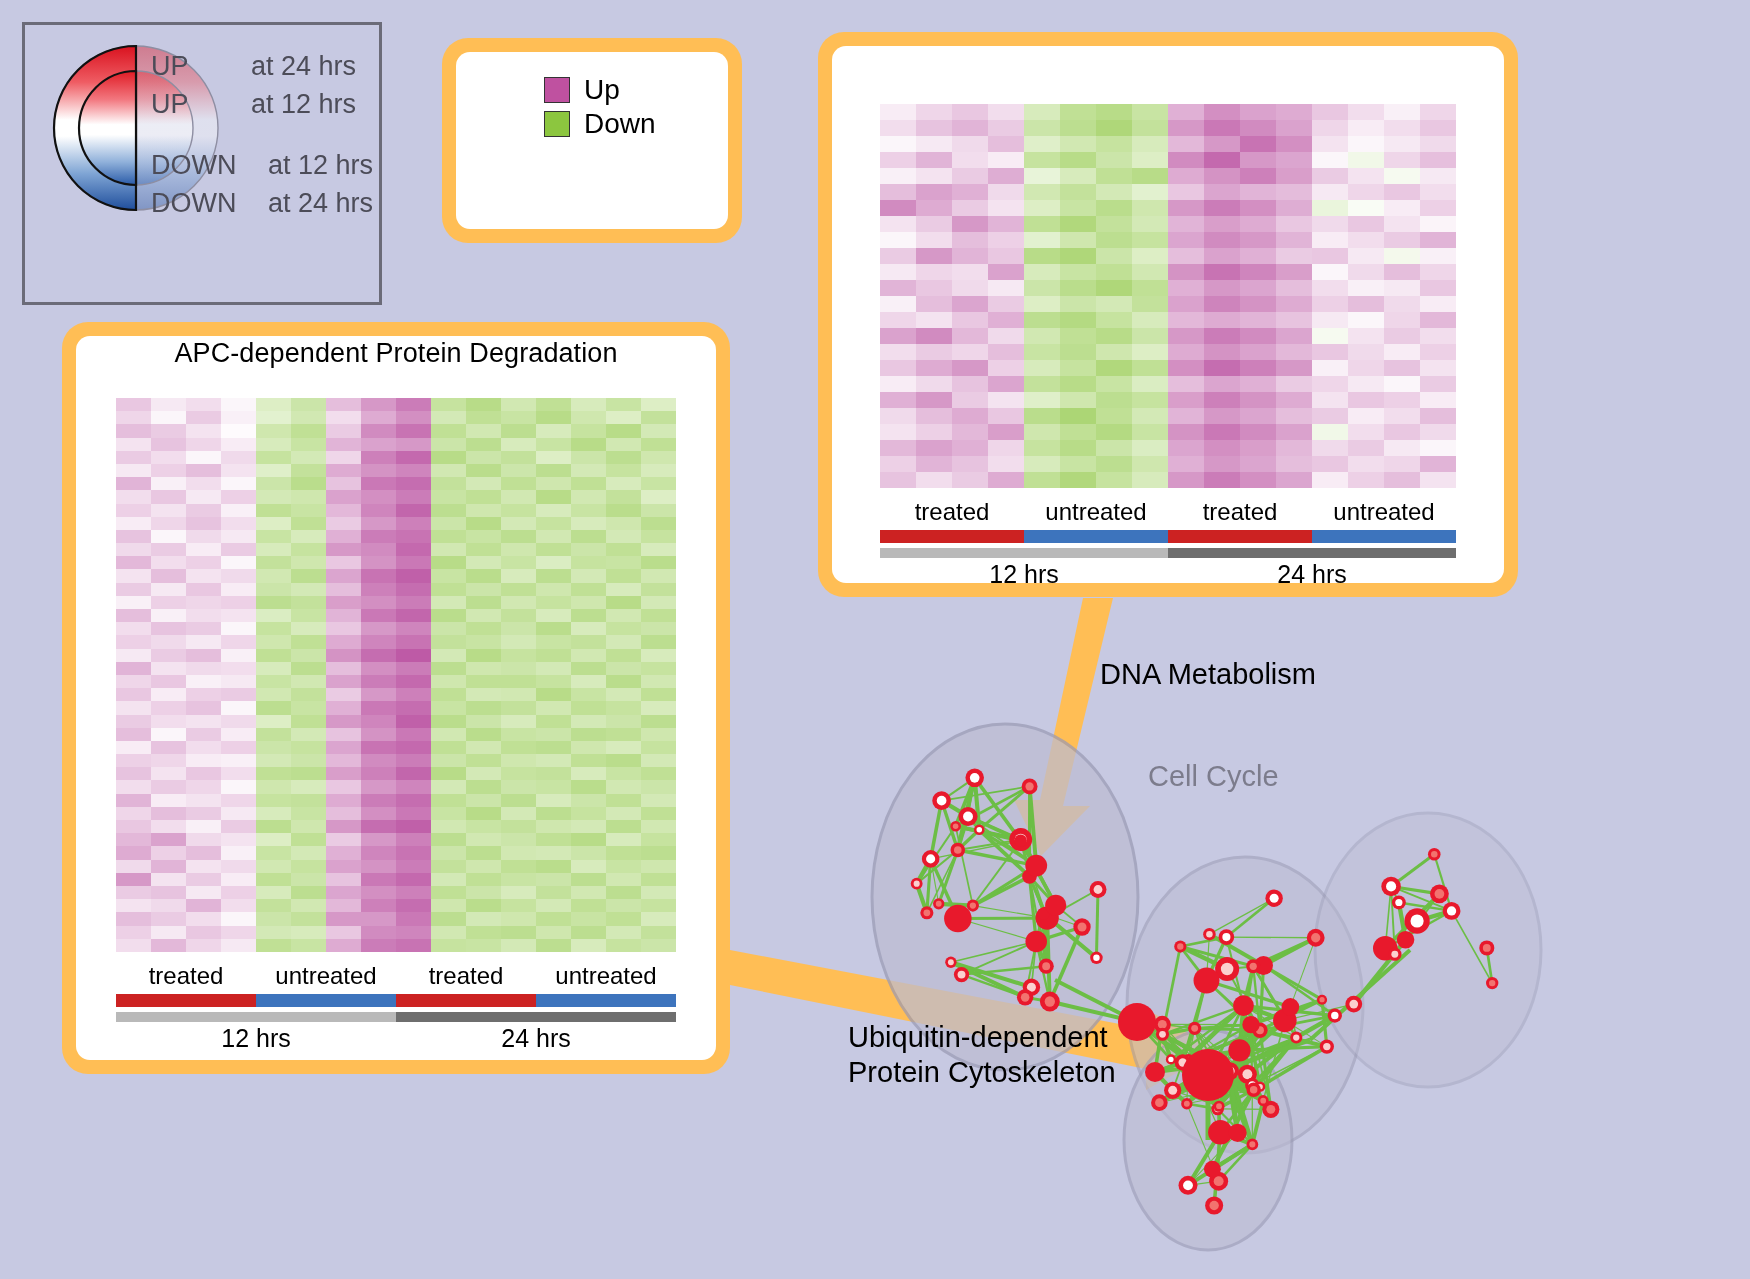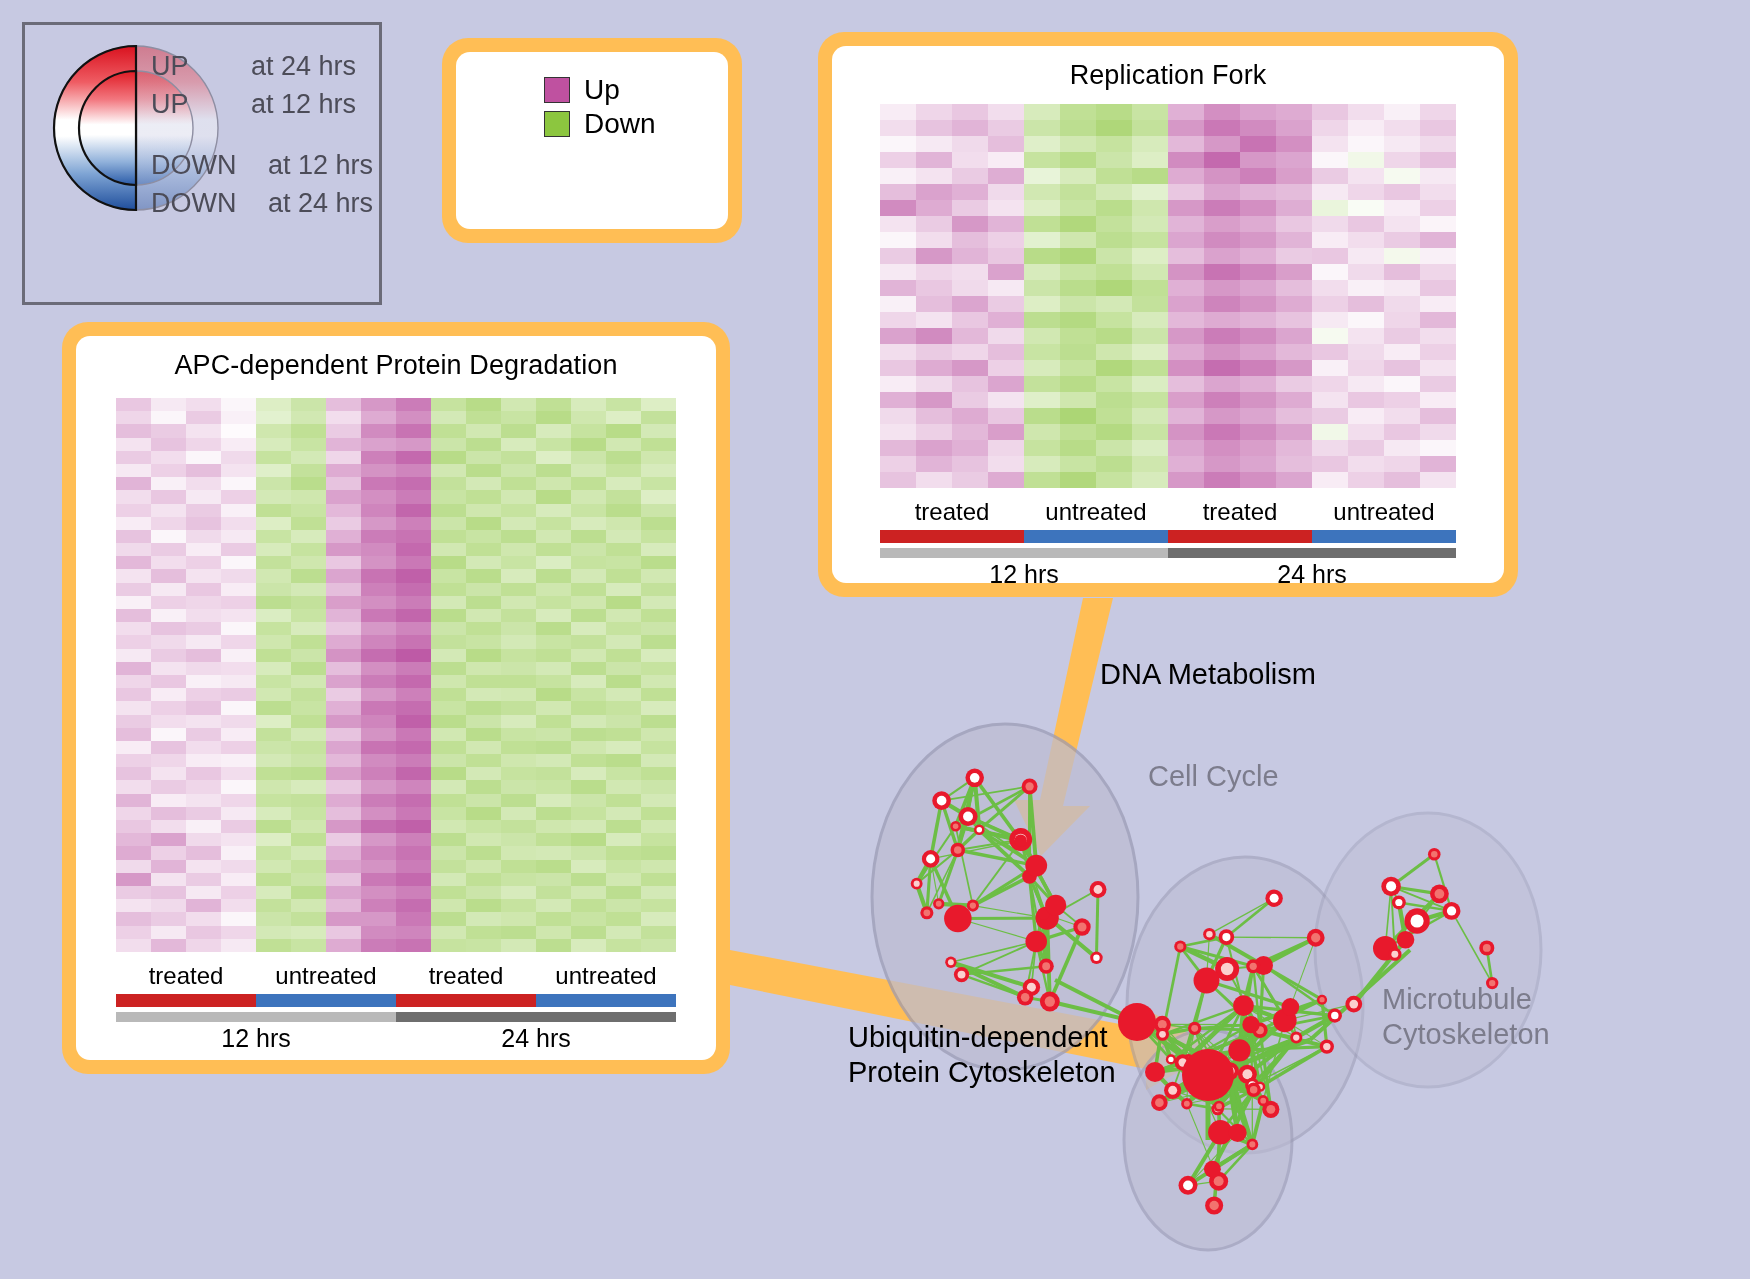--- a/index.html
+++ b/index.html
@@ -152,21 +152,20 @@
         <div class="legend-row">
           <span class="swatch" id="sw-down" style="background: rgb(140, 198, 63);"></span>
           <span class="legend-label">Down</span>
         </div>
       </div>
     </div>
   </div>
 
   <div class="panel" id="rf-panel">
     <div class="panel-inner">
-      <div class="panel-title" style="padding-top:14px;">Replication Fork</div>
       <div class="hm-wrap" style="left:48px;right:48px;top:58px;">
         <div class="heatmap" id="hm-rf" style="grid-template-columns: repeat(16, 1fr); grid-auto-rows: 16px;">
             <i style="background: rgb(248, 236, 245);"></i>
             <i style="background: rgb(239, 214, 233);"></i>
             <i style="background: rgb(233, 199, 225);"></i>
             <i style="background: rgb(242, 221, 237);"></i>
             <i style="background: rgb(215, 235, 188);"></i>
             <i style="background: rgb(192, 224, 149);"></i>
             <i style="background: rgb(184, 220, 136);"></i>
             <i style="background: rgb(200, 228, 163);"></i>
@@ -568,21 +567,21 @@
             <span>12 hrs</span>
             <span>24 hrs</span>
           </div>
         </div>
       </div>
     </div>
   </div>
 
   <div class="panel" id="apc-panel">
     <div class="panel-inner">
-      <div class="panel-title" style="padding-top:14px;">APC-dependent Protein Degradation</div>
+      <div class="panel-title" style="padding-top:2px;">APC-dependent Protein Degradation</div>
       <div class="hm-wrap" style="left:40px;right:40px;top:62px;">
         <div class="heatmap" id="hm-apc" style="grid-template-columns: repeat(16, 1fr); grid-auto-rows: 13.2px;">
             <i style="background: rgb(233, 199, 225);"></i>
             <i style="background: rgb(246, 233, 243);"></i>
             <i style="background: rgb(242, 221, 237);"></i>
             <i style="background: rgb(251, 246, 250);"></i>
             <i style="background: rgb(221, 238, 197);"></i>
             <i style="background: rgb(203, 229, 169);"></i>
             <i style="background: rgb(229, 190, 220);"></i>
             <i style="background: rgb(214, 152, 199);"></i>
@@ -1986,19 +1985,17 @@
             <circle cx="365" cy="452" r="10" fill="#e8192c"></circle>
           </g>
           <g>
             <circle cx="418" cy="455" r="26" fill="#e8192c"></circle>
           </g>
         </g>
     </svg>
 
     <div class="net-label" id="lbl-dna">DNA Metabolism</div>
     <div class="net-label" id="lbl-cc">Cell Cycle</div>
-    <div class="net-label" id="lbl-mt">Microtubule
-Cytoskeleton</div>
     <div class="net-label" id="lbl-ub">Ubiquitin-dependent
 Protein Cytoskeleton</div>
   </div>
 
 </div>
 
 </body></html>

